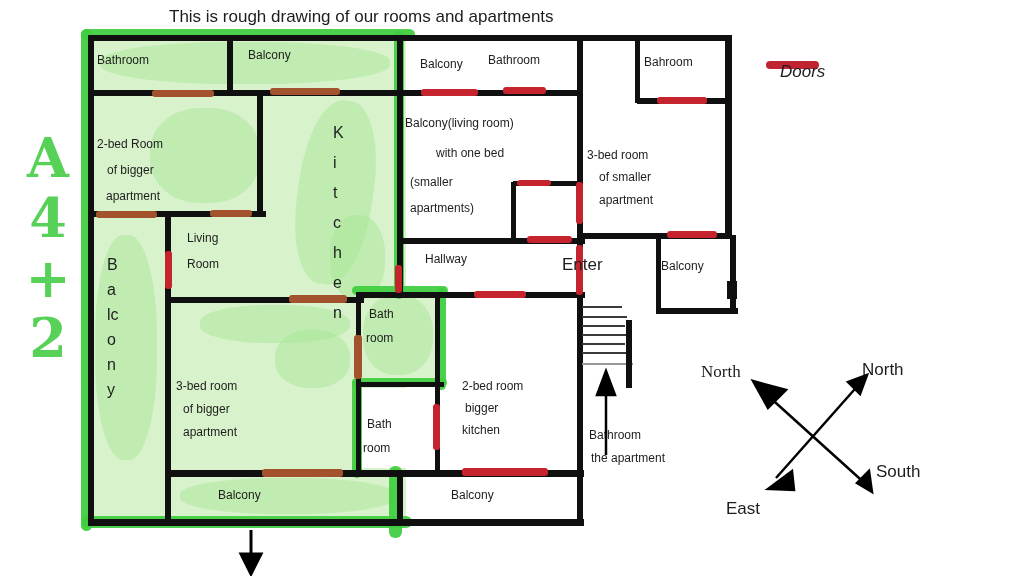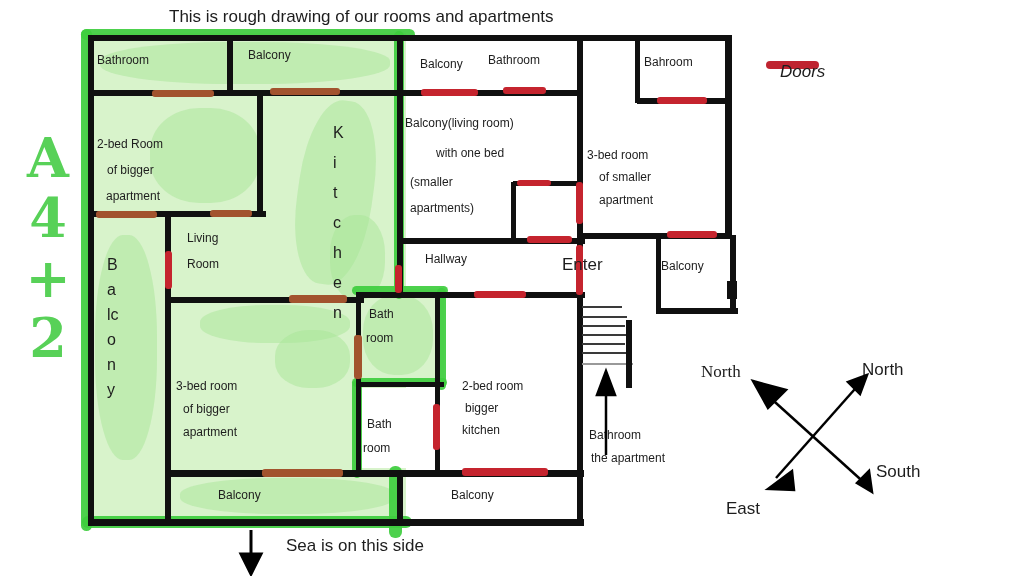--- a/index.html
+++ b/index.html
@@ -113,21 +113,20 @@
     <div class="stair" style="left:582px;top:343px;width:43px;"></div>
     <div class="stair" style="left:582px;top:352px;width:44px;"></div>
     <div class="stair" style="left:582px;top:363px;width:51px;background:#999;"></div>
     <div class="wall" style="left:626px;top:320px;width:6px;height:68px;"></div>
   </div>
 
   <div class="legendline"></div>
   <div class="lbl big" style="left:780px;top:63px;font-style:italic;">Doors</div>
 
   <div class="lbl big" style="left:169px;top:8px;">This is rough drawing of our rooms and apartments</div>
-  <div class="lbl big" style="left:286px;top:537px;">Sea is on this side</div>
   <div class="lbl" style="left:589px;top:429px;">Bathroom</div>
   <div class="lbl" style="left:591px;top:452px;">the apartment</div>
   <div class="lbl big" style="left:562px;top:256px;">Enter</div>
 
   <div class="code">
     <div>A</div>
     <div>4</div>
     <div>+</div>
     <div>2</div>
   </div>

